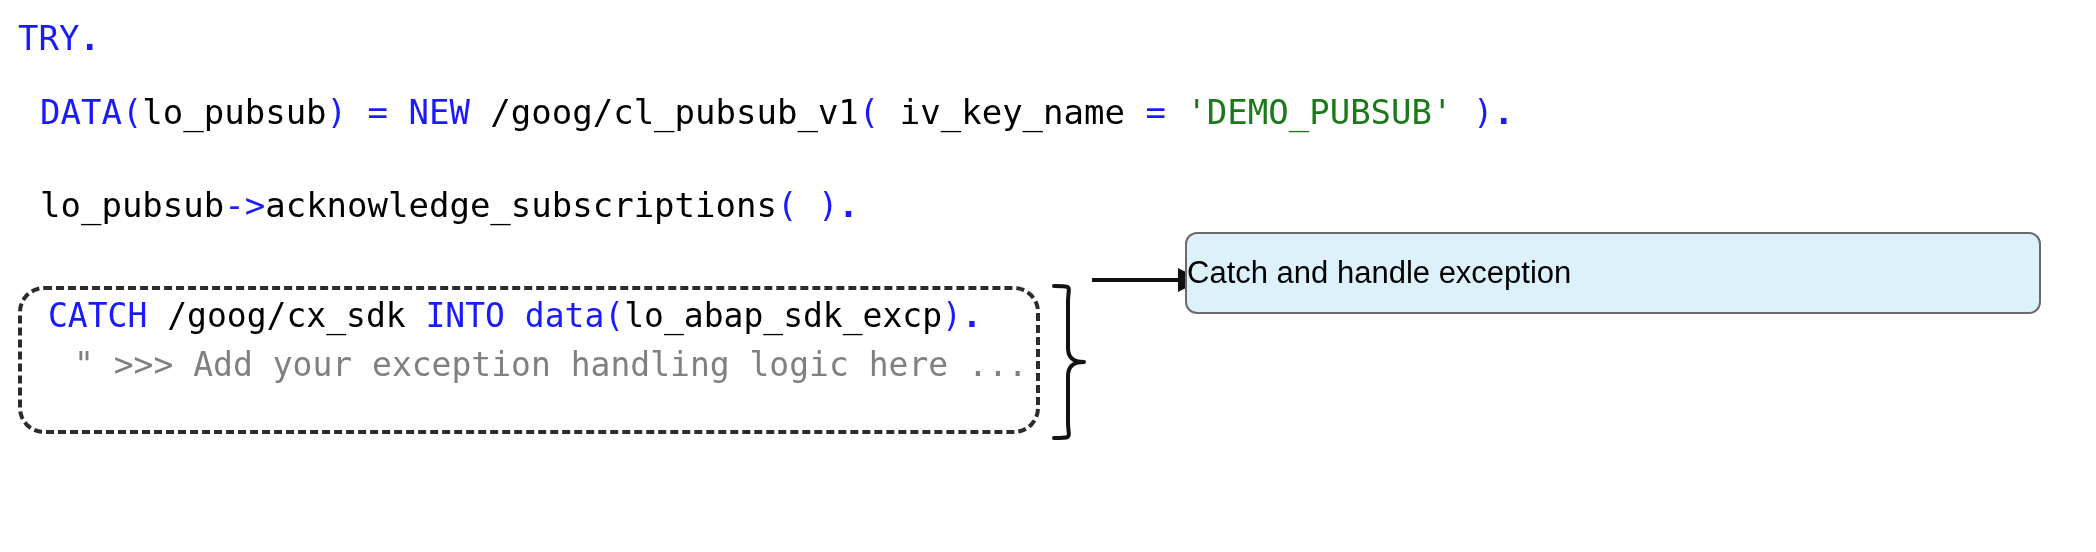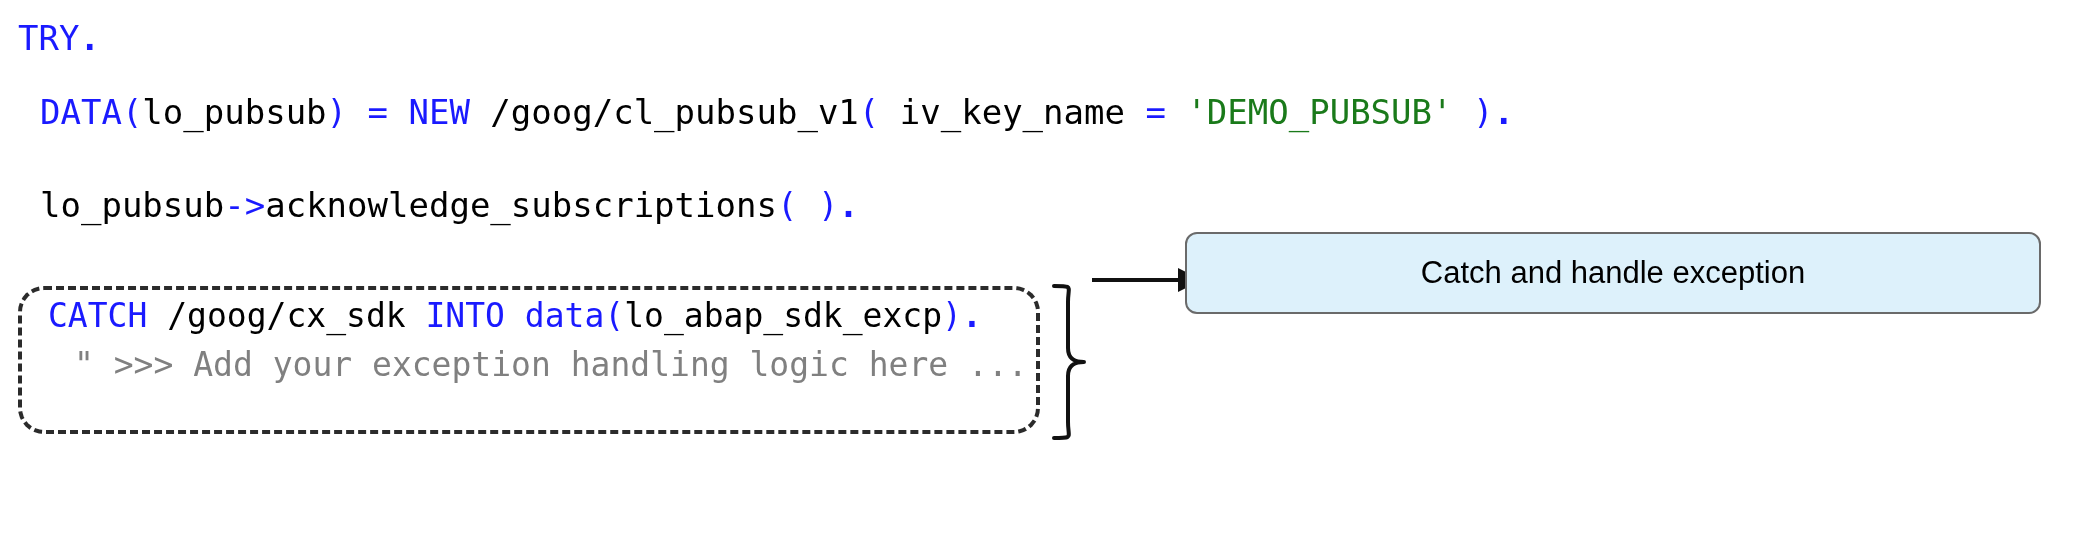--- a/index.html
+++ b/index.html
@@ -78,21 +78,20 @@
     left: 1185px;
     top: 232px;
     width: 856px;
     height: 82px;
     background: #ddf1fb;
     border: 2px solid #6a6a6a;
     border-radius: 12px;
     box-sizing: border-box;
     display: flex;
     align-items: center;
-    justify-content: center;
   }
   #callout-label {
     font-family: "Liberation Sans", sans-serif;
     font-size: 31px;
     color: #000000;
     white-space: nowrap;
   }
 </style>
 </head>
 <body>

